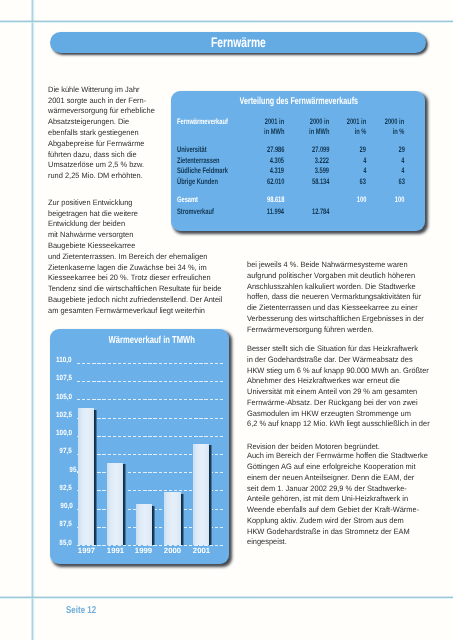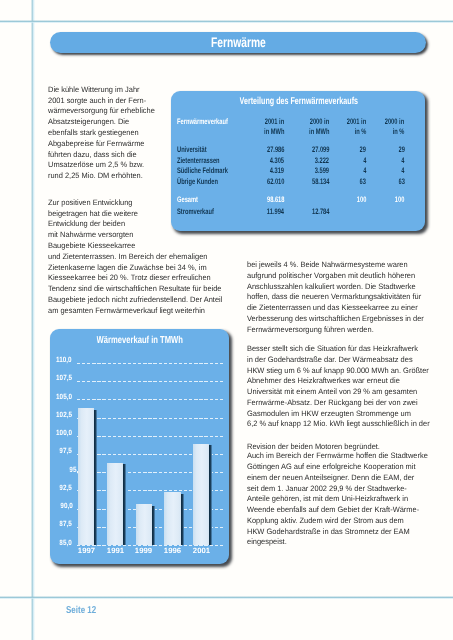--- a/index.html
+++ b/index.html
@@ -55,21 +55,21 @@
   .c0{left:6px;text-align:left;}
   .c1{left:0;width:113px;text-align:right;}
   .c2{left:0;width:158px;text-align:right;}
   .c3{left:0;width:195px;text-align:right;}
   .c4{left:0;width:233.5px;text-align:right;}
   .trow{position:absolute;left:0;width:100%;height:10px;}
   .trow.white{color:#ffffff;}
 
   
   .chart-panel{left:50.2px;top:329px;width:178.5px;height:235px;}
-  .chart-title{position:absolute;left:0;top:4.2px;width:100%;height:11px;line-height:11px;}
+  .chart-title{position:absolute;left:12px;top:4.2px;width:100%;height:11px;line-height:11px;}
   .chart-title .cond{font-size:10.2px;transform:scaleX(0.748) translateZ(0);transform-origin:center center;}
   .plot{position:absolute;left:0;top:0;width:100%;height:100%;}
   .gridline{position:absolute;height:1px;
      background:repeating-linear-gradient(to right,#E2F0FB 0px,#E2F0FB 3.2px,rgba(0,0,0,0) 3.2px,rgba(0,0,0,0) 5.1px);}
   .ytick{position:absolute;right:0;text-align:right;color:#ffffff;
          font-family:"Liberation Sans",sans-serif;font-weight:bold;font-size:7.6px;
          line-height:8px;white-space:nowrap;}
   .ytick > span{display:inline-block;transform:scaleX(0.84) translateZ(0);transform-origin:right center;}
   .bar{position:absolute;background:linear-gradient(to right,#C9DFF1 0%,#DDEAF6 22%,#E6F0FA 55%,#DDEAF6 88%,#D3E4F3 100%);}
   .barshadow{position:absolute;background:linear-gradient(to right,#0E2B41 0%,#15354E 45%,#3E7099 80%,#5E9BCB 100%);}
@@ -241,21 +241,21 @@
         <div class="bar" style="left: 27.9px; width: 16.4px; top: 79.0352px; height: 137.165px;"></div>
         <div class="xtick" style="left: 20.9px; width: 30.4px; top: 217.6px;"><span>1997</span></div>
         <div class="barshadow" style="left: 73.05px; width: 3px; top: 135.355px; height: 80.8448px;"></div>
         <div class="bar" style="left: 56.65px; width: 16.4px; top: 133.755px; height: 82.4448px;"></div>
         <div class="xtick" style="left: 49.65px; width: 30.4px; top: 217.6px;"><span>1991</span></div>
         <div class="barshadow" style="left: 101.8px; width: 3px; top: 176.942px; height: 39.2576px;"></div>
         <div class="bar" style="left: 85.4px; width: 16.4px; top: 175.342px; height: 40.8576px;"></div>
         <div class="xtick" style="left: 78.4px; width: 30.4px; top: 217.6px;"><span>1999</span></div>
         <div class="barshadow" style="left: 130.55px; width: 3px; top: 164.539px; height: 51.6608px;"></div>
         <div class="bar" style="left: 114.15px; width: 16.4px; top: 162.939px; height: 53.2608px;"></div>
-        <div class="xtick" style="left: 107.15px; width: 30.4px; top: 217.6px;"><span>1996</span></div>
+        <div class="xtick" style="left: 107.15px; width: 30.4px; top: 217.6px;"><span>2000</span></div>
         <div class="barshadow" style="left: 159.3px; width: 3px; top: 116.386px; height: 99.8144px;"></div>
         <div class="bar" style="left: 142.9px; width: 16.4px; top: 114.786px; height: 101.414px;"></div>
         <div class="xtick" style="left: 135.9px; width: 30.4px; top: 217.6px;"><span>2001</span></div>
       </div>
   </div>
 
   <div class="footer"><span class="cond">Seite 12</span></div>
 </div>
 
 </body></html>

